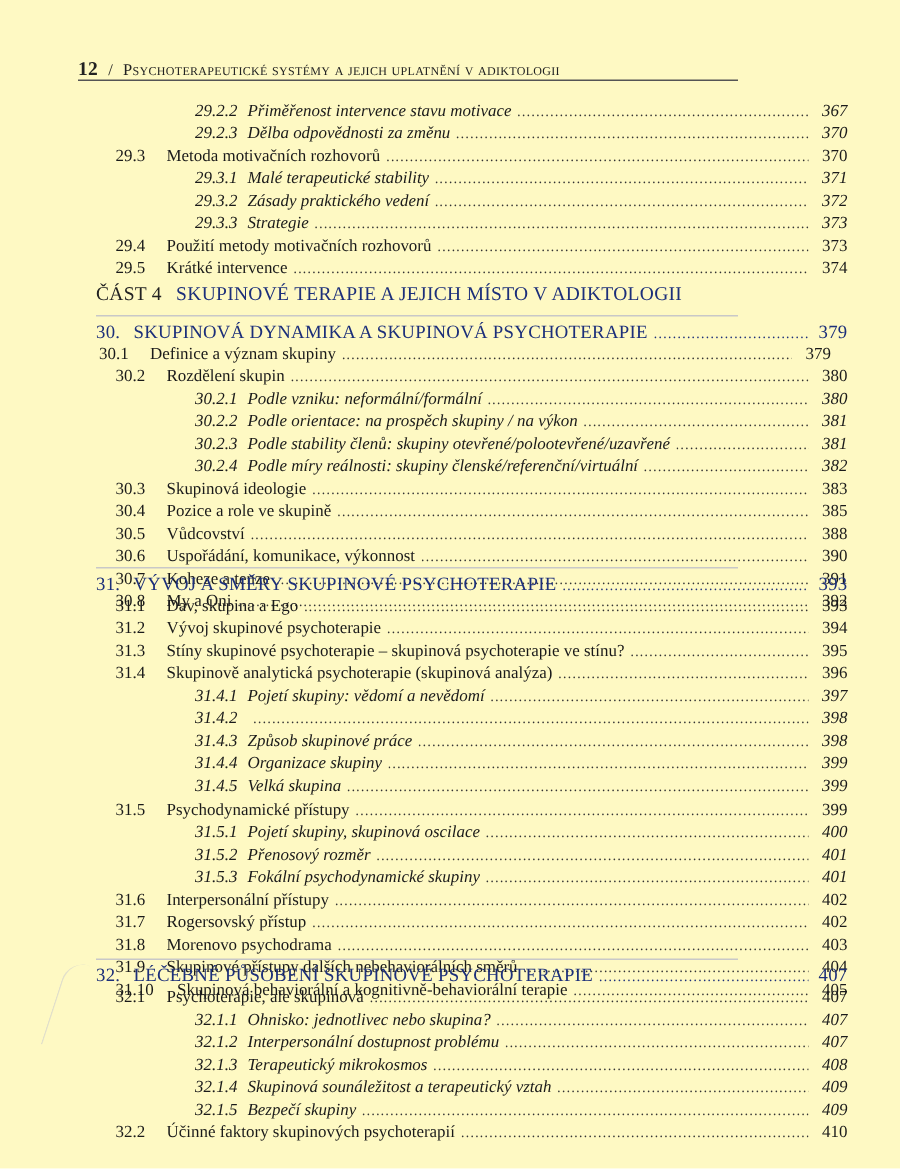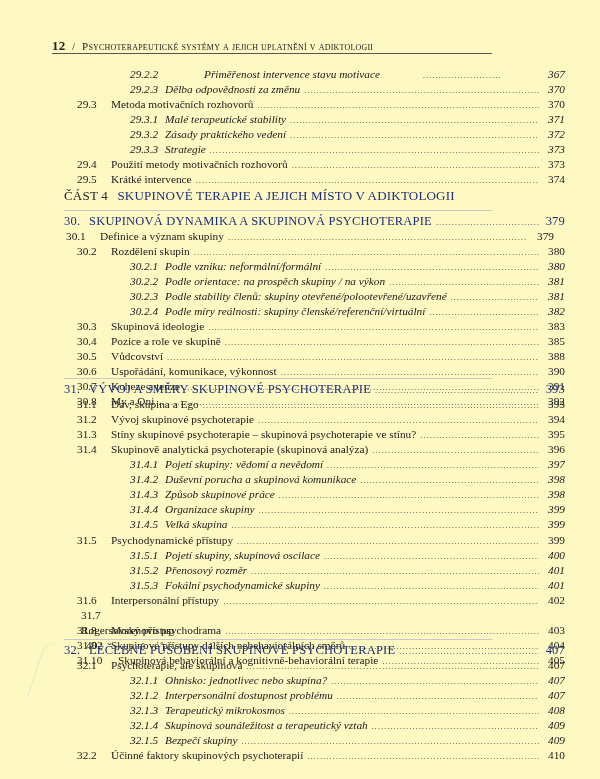--- a/index.html
+++ b/index.html
@@ -143,21 +143,21 @@
 
   <div class="running-head">
     <span class="pno">12</span>
     <span class="slash">/</span>
     <span class="title">Psychoterapeutické systémy a jejich uplatnění v adiktologii</span>
   </div>
   <div class="head-rule"></div>
 
   <div class="toc">
 
-    <div class="row lvl3" style="left:130px; top:67px; width:435px;gap:39px;">
+    <div class="row lvl3" style="left:130px; top:67px; width:435px;">
       <span class="num">29.2.2</span>
       <span class="label">Přiměřenost intervence stavu motivace</span>
       <span class="leader"></span>
       <span class="page-num">367</span>
     </div>
     <div class="row lvl3" style="left:130px; top:82px; width:435px;">
       <span class="num">29.2.3</span>
       <span class="label">Dělba odpovědnosti za změnu</span>
       <span class="leader"></span>
       <span class="page-num">370</span>
@@ -316,21 +316,20 @@
         <span class="page-num">396</span>
       </div>
       <div class="row lvl3" style="left: 130px; top: 457px; width: 435px; font-style: italic;">
         <span class="num">31.4.1</span>
         <span class="label">Pojetí skupiny: vědomí a nevědomí</span>
         <span class="leader"></span>
         <span class="page-num">397</span>
       </div>
       <div class="row lvl3" style="left: 130px; top: 472px; width: 435px;">
         <span class="num">31.4.2</span>
-        <span class="label">Duševní porucha a skupinová komunikace</span>
         <span class="leader"></span>
         <span class="page-num">398</span>
       </div>
       <div class="row lvl3" style="left: 130px; top: 487px; width: 435px;">
         <span class="num">31.4.3</span>
         <span class="label">Způsob skupinové práce</span>
         <span class="leader"></span>
         <span class="page-num">398</span>
       </div>
       <div class="row lvl3" style="left: 130px; top: 502px; width: 435px;">
@@ -368,21 +367,21 @@
         <span class="label">Fokální psychodynamické skupiny</span>
         <span class="leader"></span>
         <span class="page-num">401</span>
       </div>
       <div class="row lvl2" style="left: 77px; top: 593px; width: 488px;">
         <span class="num">31.6</span>
         <span class="label">Interpersonální přístupy</span>
         <span class="leader"></span>
         <span class="page-num">402</span>
       </div>
-      <div class="row lvl2" style="left: 77px; top: 608px; width: 488px; flex-direction: column;">
+      <div class="row lvl2" style="left: 77px; top: 608px; width: 488px;">
         <span class="num">31.7</span>
         <span class="label">Rogersovský přístup</span>
         <span class="leader"></span>
         <span class="page-num">402</span>
       </div>
       <div class="row lvl2" style="left: 77px; top: 623px; width: 488px;">
         <span class="num">31.8</span>
         <span class="label">Morenovo psychodrama</span>
         <span class="leader"></span>
         <span class="page-num">403</span>

